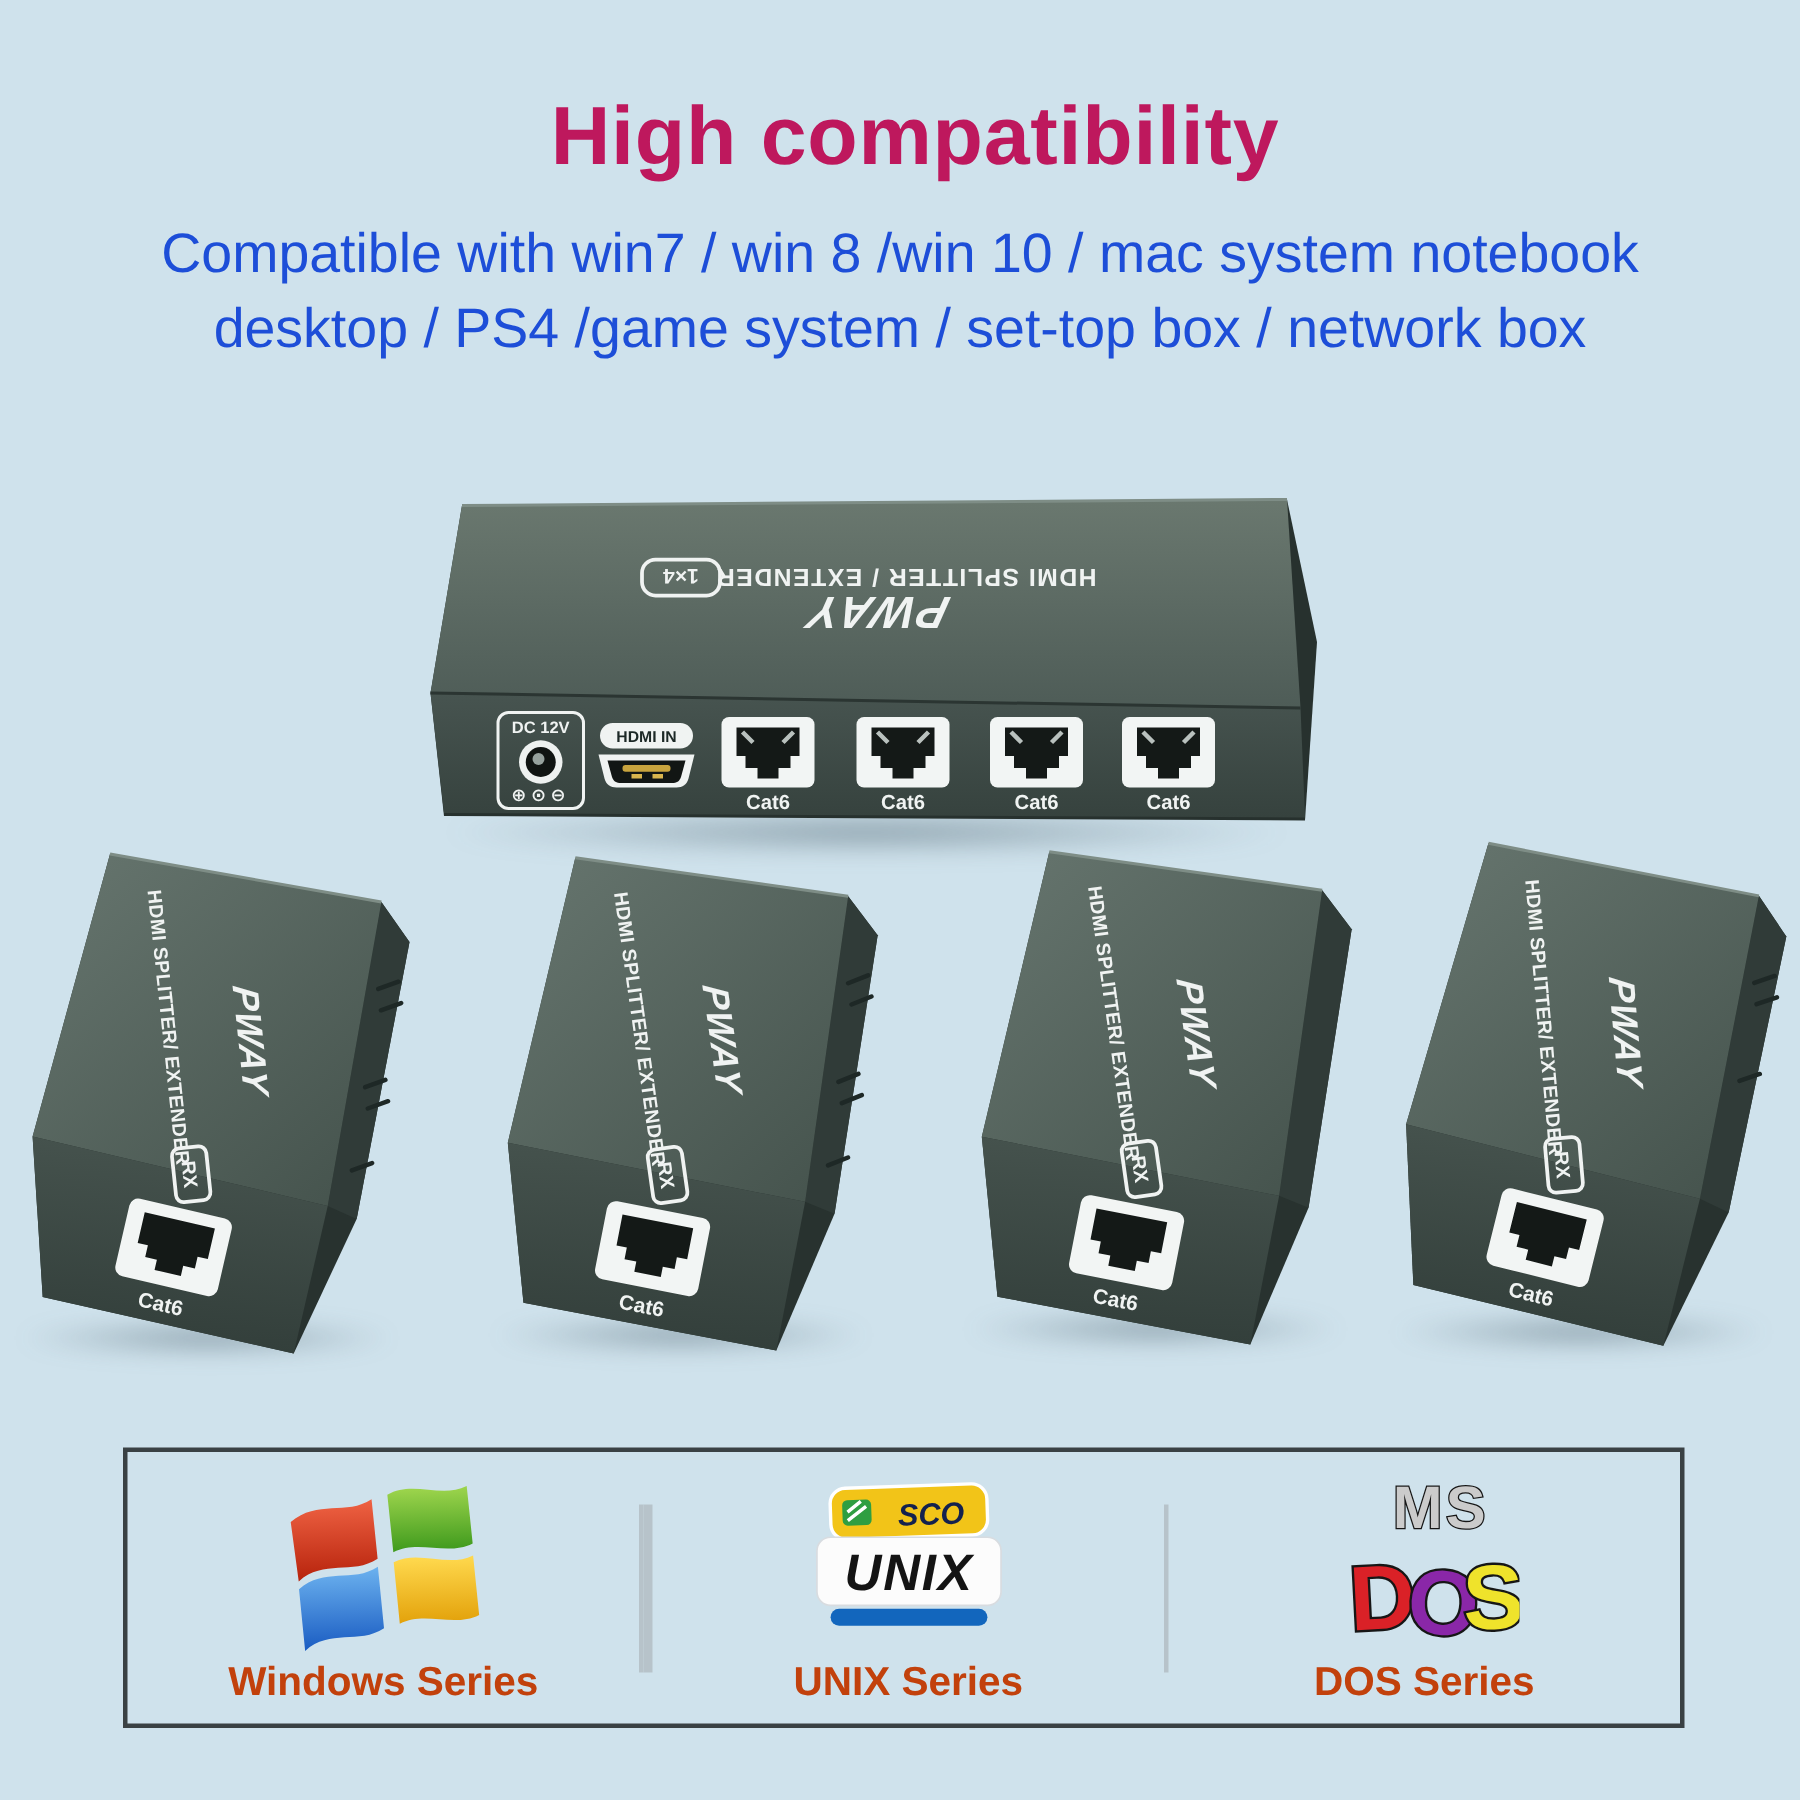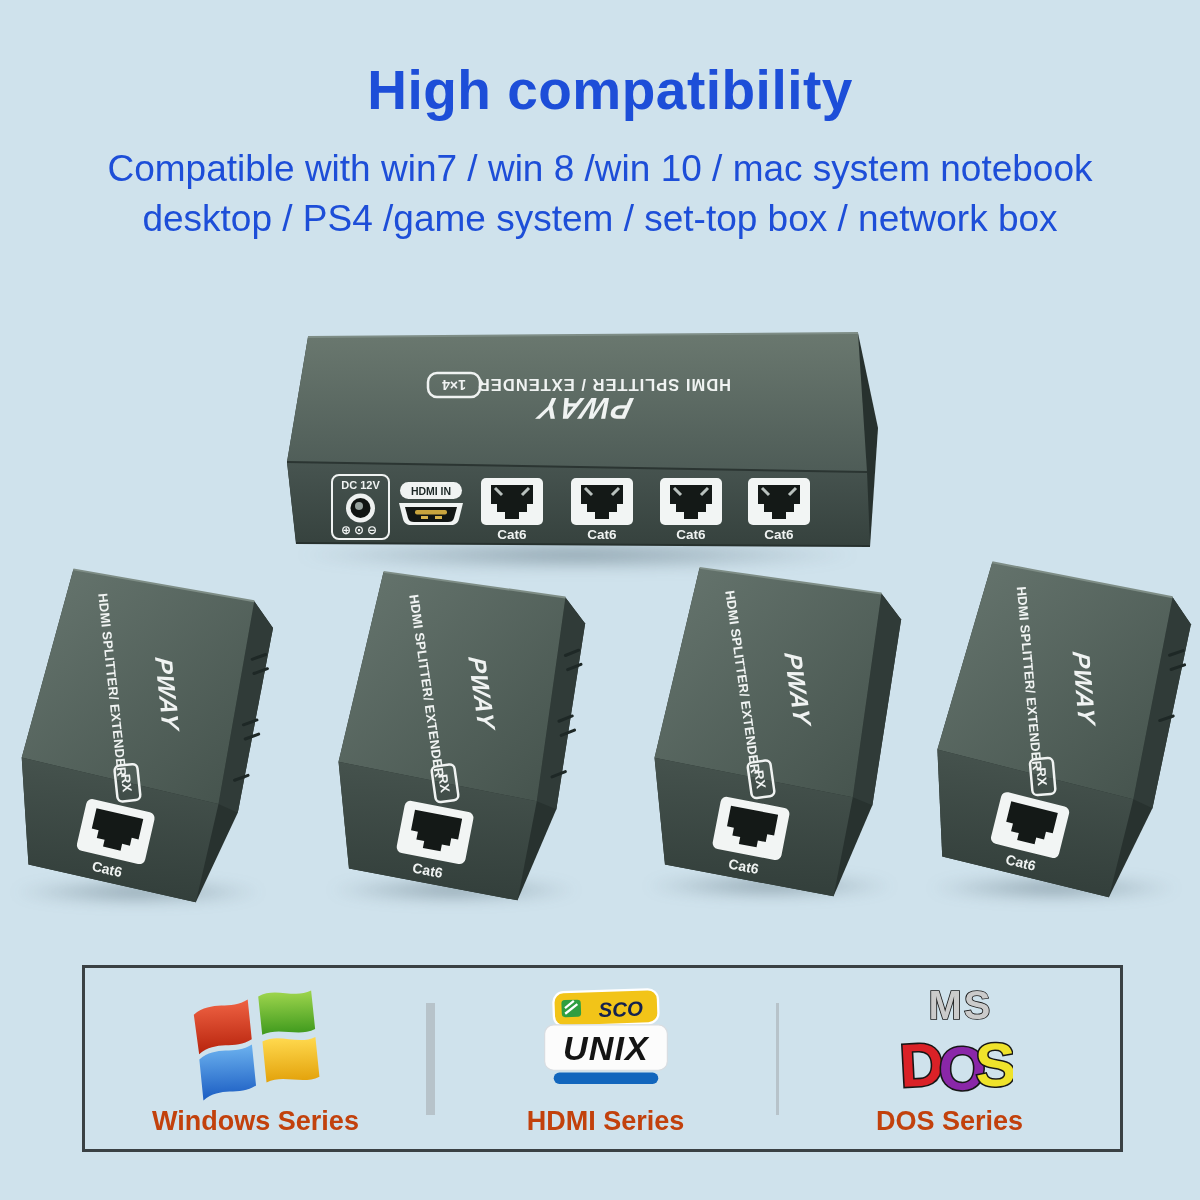--- a/index.html
+++ b/index.html
@@ -3,21 +3,21 @@
 <meta charset="utf-8">
 <style>
   html,body{margin:0;padding:0;}
   body{
     width:1200px;height:1200px;position:relative;overflow:hidden;
     background:#cfe2ec;
     font-family:"Liberation Sans","DejaVu Sans",sans-serif;
   }
   .title{
     position:absolute;left:0;right:0;top:58px;text-align:center;
-    font-size:55px;font-weight:bold;color:#1d4ed8;letter-spacing:0.5px;margin-left:20px;
+    font-size:55px;font-weight:bold;color:#be185d;letter-spacing:0.5px;margin-left:20px;
   }
   .subtitle{
     position:absolute;left:0;right:0;text-align:center;
     font-size:37px;font-weight:normal;color:#1d4ed8;letter-spacing:0px;white-space:nowrap;
   }
   .sub1{top:148px;}
   .sub2{top:198px;}
 
   .splitter-wrap{position:absolute;left:280px;top:328px;width:600px;height:235px;}
   .rx{position:absolute;width:280px;height:330px;}
@@ -298,21 +298,21 @@
             <rect x="20" y="4" width="92" height="30" rx="9" fill="#f2c418" stroke="#ffffff" stroke-width="2"></rect>
             <rect x="27" y="11" width="17" height="15" rx="3" fill="#2f9e41"></rect>
             <path d="M30,23 l11,-8 M30,18 l8,-6" stroke="#ffffff" stroke-width="2"></path>
             <text x="79" y="27" text-anchor="middle" font-size="18" font-weight="bold" font-style="italic" fill="#14214e">SCO</text>
           </g>
           <rect x="12" y="34" width="108" height="40" rx="8" fill="#fcfcfc" stroke="#d8dce0" stroke-width="1"></rect>
           <text x="66" y="65" text-anchor="middle" font-size="30" font-weight="bold" font-style="italic" fill="#141414" letter-spacing="1">UNIX</text>
           <rect x="20" y="76" width="92" height="10" rx="5" fill="#1266bd"></rect>
         </svg>
       </div>
-      <div class="os-label">HDMI Series</div>
+      <div class="os-label">UNIX Series</div>
     </div>
 
     <div class="strip-divider"></div>
 
     <div class="os-cell">
       <div class="os-logo">
         <svg viewBox="0 0 120 118" width="126" height="124">
           <text x="70" y="36" text-anchor="middle" font-size="38" font-weight="bold" fill="#cbcbcb" stroke="#161616" stroke-width="1.6" letter-spacing="2" style="paint-order:stroke">MS</text>
           <text x="12" y="100" font-size="58" font-weight="bold" fill="#da2127" stroke="#161616" stroke-width="3" style="paint-order:stroke" transform="rotate(-3 30 80)">D</text>
           <text x="49" y="103" font-size="58" font-weight="bold" fill="#8a27a8" stroke="#161616" stroke-width="3" style="paint-order:stroke" transform="rotate(3 65 85)">O</text>

